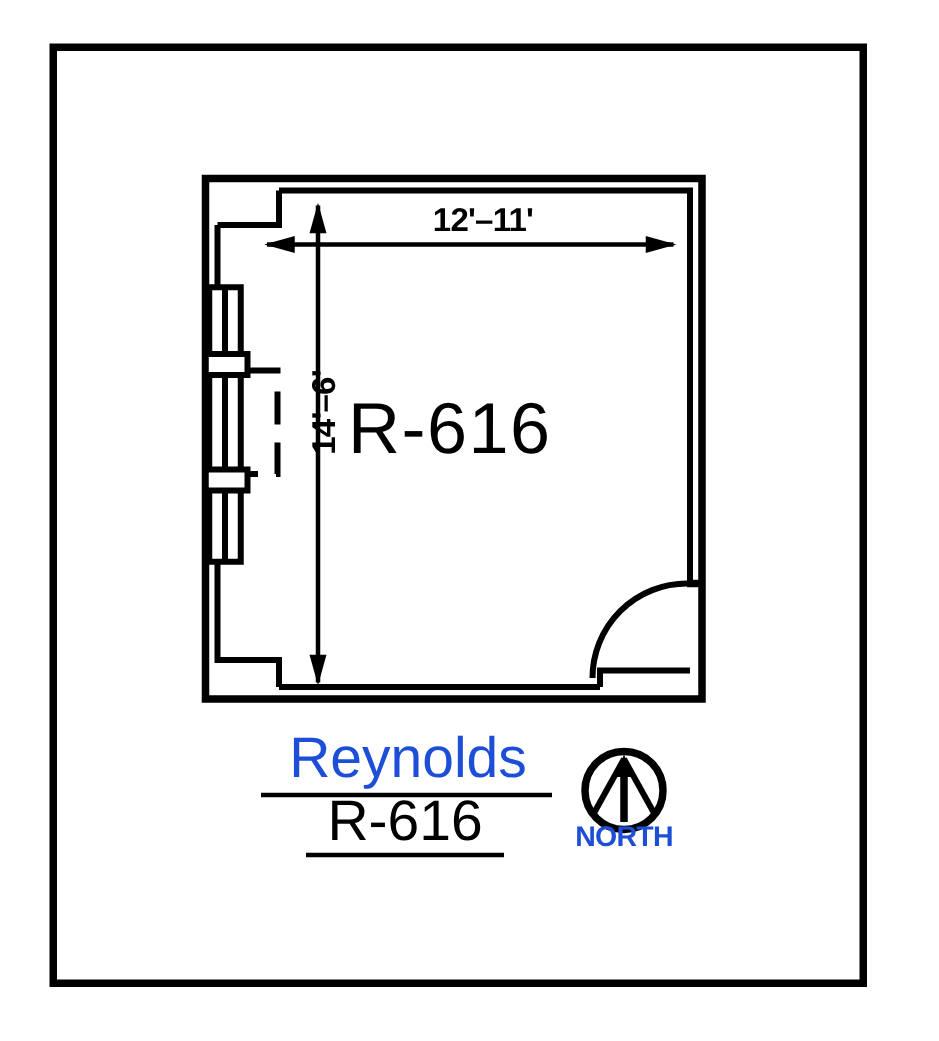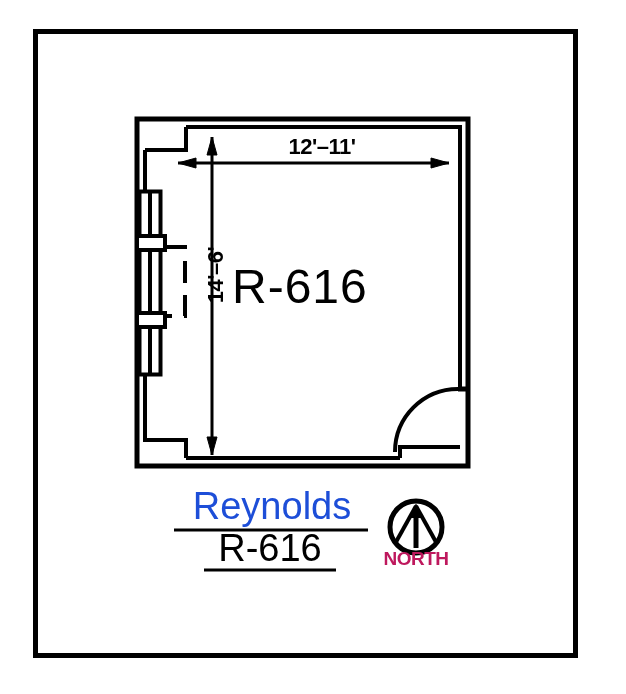--- a/index.html
+++ b/index.html
@@ -166,15 +166,15 @@
   <div style="position:absolute; left:174px; top:487px; width:196px; text-align:center;
               font-family:'Liberation Sans',sans-serif; font-weight:normal; font-size:38px;
               letter-spacing:0px; color:#1d4ed8; line-height:1;">Reynolds</div>
 
   <div style="position:absolute; left:204px; top:529px; width:132px; text-align:center;
               font-family:'Liberation Sans',sans-serif; font-weight:normal; font-size:38px;
               letter-spacing:0px; color:#000; line-height:1;">R-616</div>
 
   <div style="position:absolute; left:381px; top:549px; width:70px; text-align:center;
               font-family:'Liberation Sans',sans-serif; font-weight:bold; font-size:19px;
-              letter-spacing:-0.5px; color:#be185d; line-height:1;">NORTH</div>
+              letter-spacing:-0.5px; color:#1d4ed8; line-height:1;">NORTH</div>
 
 </div>
 
 </body></html>

